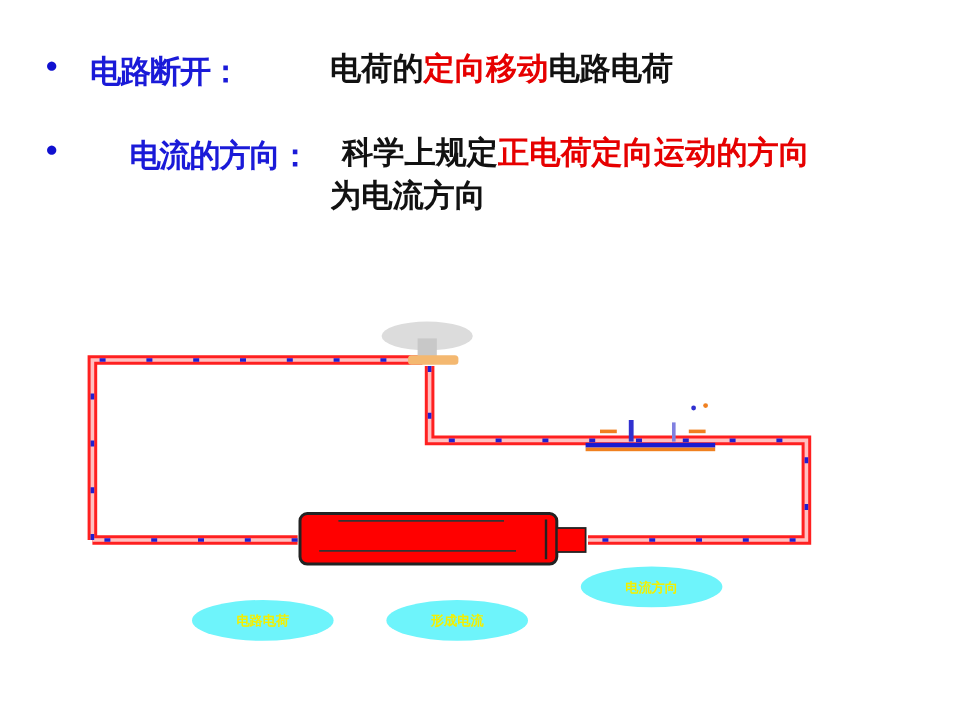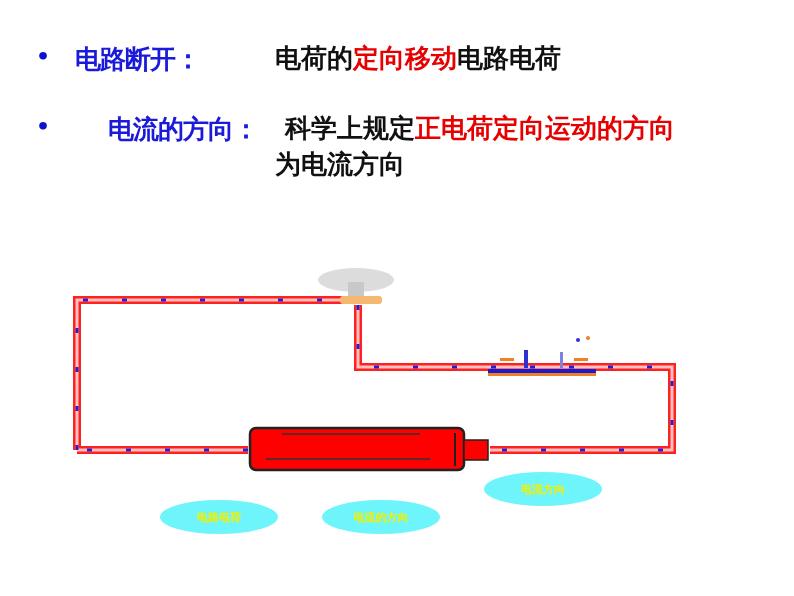--- a/index.html
+++ b/index.html
@@ -60,17 +60,17 @@
     <line x1="266" y1="459" x2="430" y2="459" stroke="#333" stroke-width="1.5"></line>
     <line x1="455" y1="433" x2="455" y2="466" stroke="#222" stroke-width="2"></line>
     <rect x="464" y="440" width="24" height="20" fill="#ff0000" stroke="#222" stroke-width="1.5"></rect>
   </g>
 </svg>
 
 <div class="btn" style="left:160px;top:500px;">
   <span>电路电荷</span>
 </div>
 <div class="btn" style="left:322px;top:500px;">
-  <span>电流的方向</span>
+  <span>形成电流</span>
 </div>
 <div class="btn" style="left:484px;top:472px;">
   <span>电流方向</span>
 </div>
 
 </body></html>

